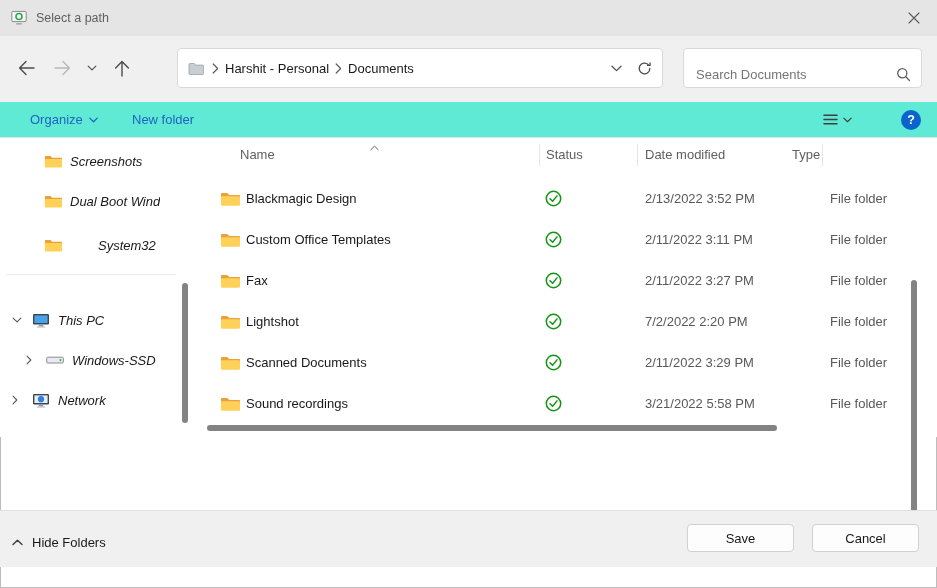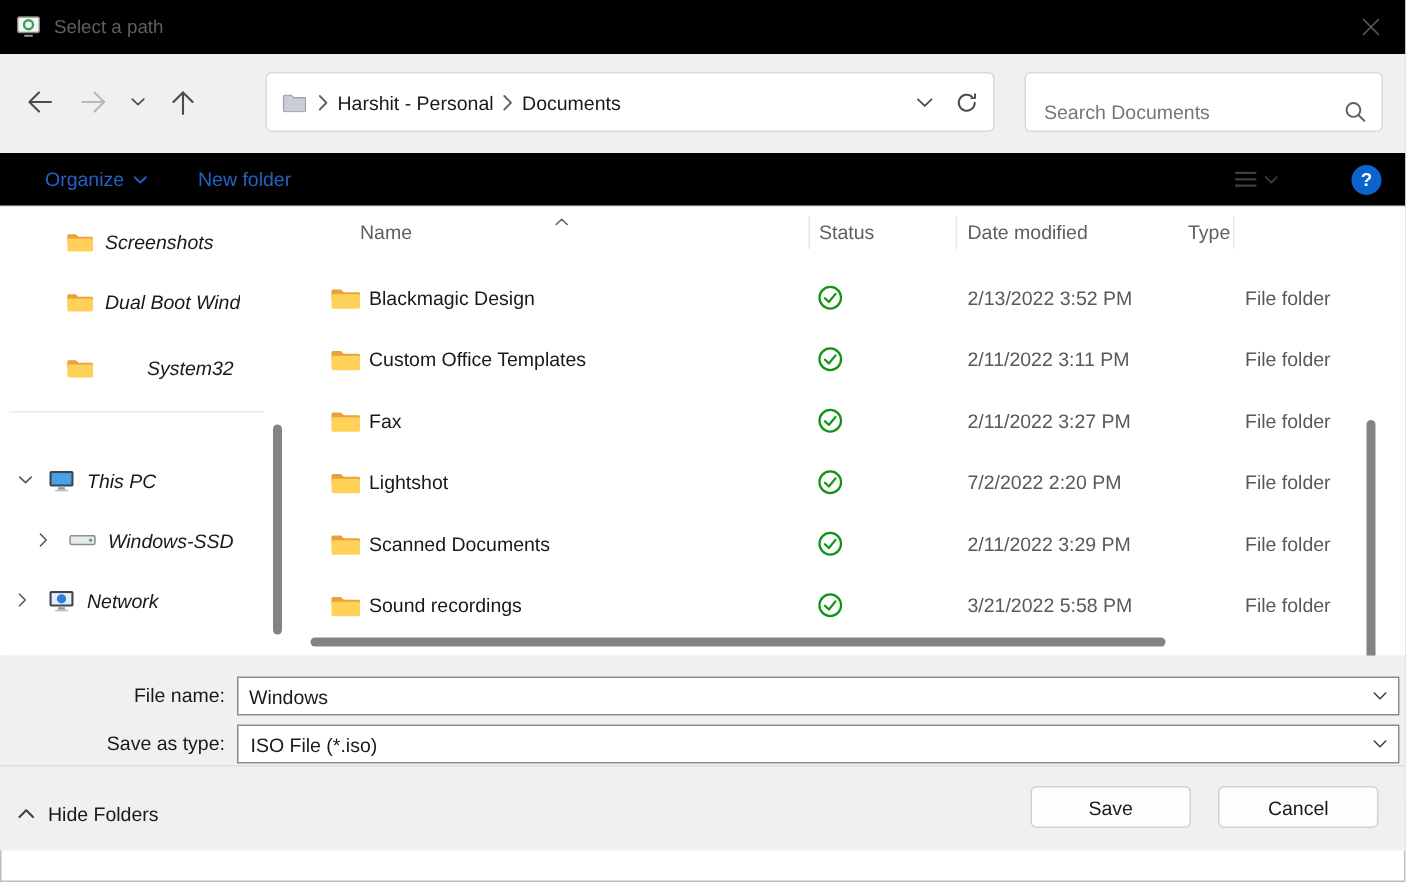--- a/index.html
+++ b/index.html
@@ -12,21 +12,21 @@
     --scrollbar-gray:#838383;
   }
   body{ background:#ddd; font-family:"Liberation Sans","DejaVu Sans",sans-serif; }
   .window{
     position:relative; width:937px; height:588px; background:#fff;
     font-size:13px; color:#1a1a1a; overflow:hidden;
     outline:1px solid #bdbdbd; outline-offset:-1px;
   }
 
   
-  .titlebar{ position:absolute; top:0; left:0; right:0; height:36px; background:#000000;
+  .titlebar{ position:absolute; top:0; left:0; right:0; height:36px; background:#e5e5e5;
              display:flex; align-items:center; gap:9px; padding-left:11px; }
   .title-text{ color:#5f5f5f; font-size:12.5px; }
   .close-btn{ position:absolute; right:0; top:0; width:46px; height:36px;
               display:flex; align-items:center; justify-content:center; color:#5a5a5a; cursor:default; }
 
   
   .navbar{ position:absolute; top:36px; left:0; right:0; height:66px; background:#f0f0f0; }
   .nav-btns{ position:absolute; left:8px; top:12px; display:flex; align-items:center; }
   .nav-btn{ width:36px; height:40px; display:flex; align-items:center; justify-content:center; color:#4c4c4c; }
   .nav-btn.small{ width:24px; }
@@ -38,21 +38,21 @@
   .addr-spacer{ flex:1; }
   .addr-btn{ width:28px; height:32px; display:flex; align-items:center; justify-content:center; color:#4c4c4c; }
   .search-box{ position:absolute; left:683px; top:12px; width:239px; height:40px; background:#fff;
                border:1px solid #d9d9d9; border-radius:4px; display:flex; align-items:center; padding:12px 10px 0 12px; }
   .search-input{ flex:1; min-width:0; border:none; outline:none; background:transparent;
                  font:inherit; color:#191919; }
   .search-input::placeholder{ color:#767676; }
   .search-icon{ color:#5f5f5f; display:flex; align-items:center; }
 
   
-  .toolbar{ position:absolute; top:102px; left:0; right:0; height:36px; background:#000000;
+  .toolbar{ position:absolute; top:102px; left:0; right:0; height:36px; background:#5eead4;
             border-bottom:1px solid #e2e2e2;padding-left:12px; }
   .tb-btn{ position:absolute; top:0; height:35px; display:flex; align-items:center; gap:6px;
            color:var(--accent-blue); cursor:default; }
   .tb-organize{ left:30px; }
   .tb-newfolder{ left:132px; }
   .tb-view{ left:823px; color:#3f3f3f; gap:5px; }
   .help-btn{ position:absolute; left:901px; top:8px; width:20px; height:20px; border-radius:50%;
              background:var(--help-blue); color:#fff; display:flex; align-items:center; justify-content:center;
              font-size:12.5px; font-weight:bold; }
 
@@ -426,42 +426,20 @@
         <span class="f-date">3/21/2022 5:58 PM</span>
         <span class="f-type">File folder</span>
       </div>
 
       <div class="h-scrollbar"></div>
     </div>
 
     <div class="main-vscroll"></div>
   </div>
 
-  <div class="form-area">
-    <label class="form-label" style="top:14px;">File name:</label>
-    <div class="fn-field">
-      <input type="text" value="Windows" style="">
-      <span class="combo-chev">
-        <svg width="10" height="6" viewBox="0 0 11 7">
-            <path d="M1 1.2 5.5 5.6 10 1.2" fill="none" stroke="currentColor" stroke-width="1.2" stroke-linecap="round" stroke-linejoin="round"></path>
-          </svg>
-      </span>
-    </div>
-
-    <label class="form-label" style="top:46px;">Save as type:</label>
-    <div class="combo">
-      <span>ISO File (*.iso)</span>
-      <span class="spacer"></span>
-      <span class="combo-chev">
-        <svg width="10" height="6" viewBox="0 0 11 7">
-            <path d="M1 1.2 5.5 5.6 10 1.2" fill="none" stroke="currentColor" stroke-width="1.2" stroke-linecap="round" stroke-linejoin="round"></path>
-          </svg>
-      </span>
-    </div>
-  </div>
 
   <div class="footer">
     <div class="hide-folders">
       <span class="hf-chev">
         <svg width="11" height="7" viewBox="0 0 11 7">
             <path d="M1 5.6 5.5 1.2 10 5.6" fill="none" stroke="currentColor" stroke-width="1.4" stroke-linecap="round" stroke-linejoin="round"></path>
           </svg>
       </span>
       <span>Hide Folders</span>
     </div>

